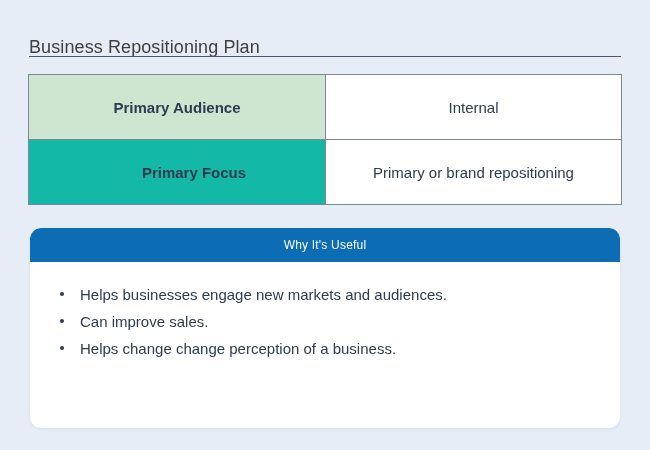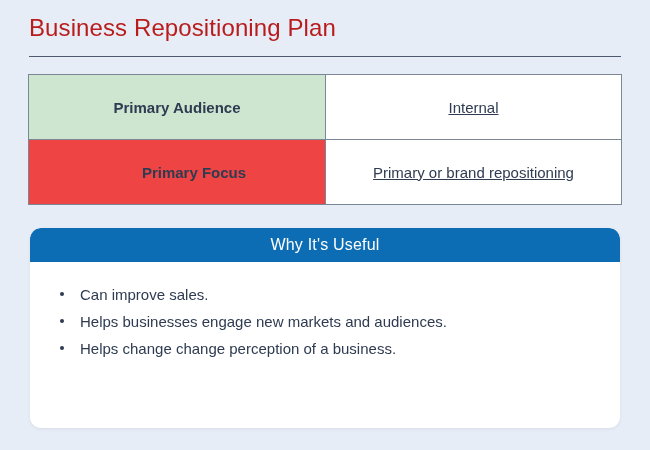--- a/index.html
+++ b/index.html
@@ -17,25 +17,25 @@
     position: relative;
     width: 650px;
     height: 450px;
     box-sizing: border-box;
   }
 
   
   .page-title {
     position: absolute;
     left: 29px;
-    top: 15px;
-    font-size: 24px;
+    top: 34px;
+    font-size: 18px;
     line-height: 26px;
     font-weight: 400;
-    color: #b91c1c;
+    color: #404040;
     letter-spacing: 0.1px;
     white-space: nowrap;
   }
   .title-rule {
     position: absolute;
     left: 29px;
     top: 56px;
     width: 592px;
     height: 1px;
     background: #4c5a70;
@@ -61,24 +61,23 @@
     box-sizing: border-box;
   }
   .info-table td.label-cell {
     width: 297px;
     font-weight: 700;
   }
   .info-table td.value-cell {
     width: 296px;
     background: #ffffff;
     font-weight: 400;
-    text-decoration: underline;
   }
   .row-audience .label-cell { background: #cee5d0; }
-  .row-focus    .label-cell { background: #ef4444; padding-left: 44px; }
+  .row-focus    .label-cell { background: #14b8a6; padding-left: 44px; }
 
   
   .useful-card {
     position: absolute;
     left: 30px;
     top: 228px;
     width: 590px;
     height: 200px;
     border-radius: 11px;
     background: #ffffff;
@@ -88,21 +87,21 @@
   .useful-header {
     height: 34px;
     background: #0c6cb4;
     border-radius: 11px 11px 0 0;
     display: flex;
     align-items: center;
     justify-content: center;
   }
   .useful-header-text {
     color: #ffffff;
-    font-size: 16px;
+    font-size: 12px;
     font-weight: 400;
     letter-spacing: 0.2px;
   }
   .useful-body {
     padding: 20px 24px 0 24px;
   }
   .benefit-list {
     margin: 0;
     padding: 0;
     list-style: none;
@@ -149,25 +148,25 @@
   </table>
 
   <div class="useful-card">
     <div class="useful-header">
       <span class="useful-header-text">Why It's Useful</span>
     </div>
     <div class="useful-body">
       <ul class="benefit-list">
         <li class="benefit-item">
           <span class="bullet-dot"></span>
-          <span>Can improve sales.</span>
+          <span>Helps businesses engage new markets and audiences.</span>
         </li>
         <li class="benefit-item">
           <span class="bullet-dot"></span>
-          <span>Helps businesses engage new markets and audiences.</span>
+          <span>Can improve sales.</span>
         </li>
         <li class="benefit-item">
           <span class="bullet-dot"></span>
           <span>Helps change change perception of a business.</span>
         </li>
       </ul>
     </div>
   </div>
 
 </div>

